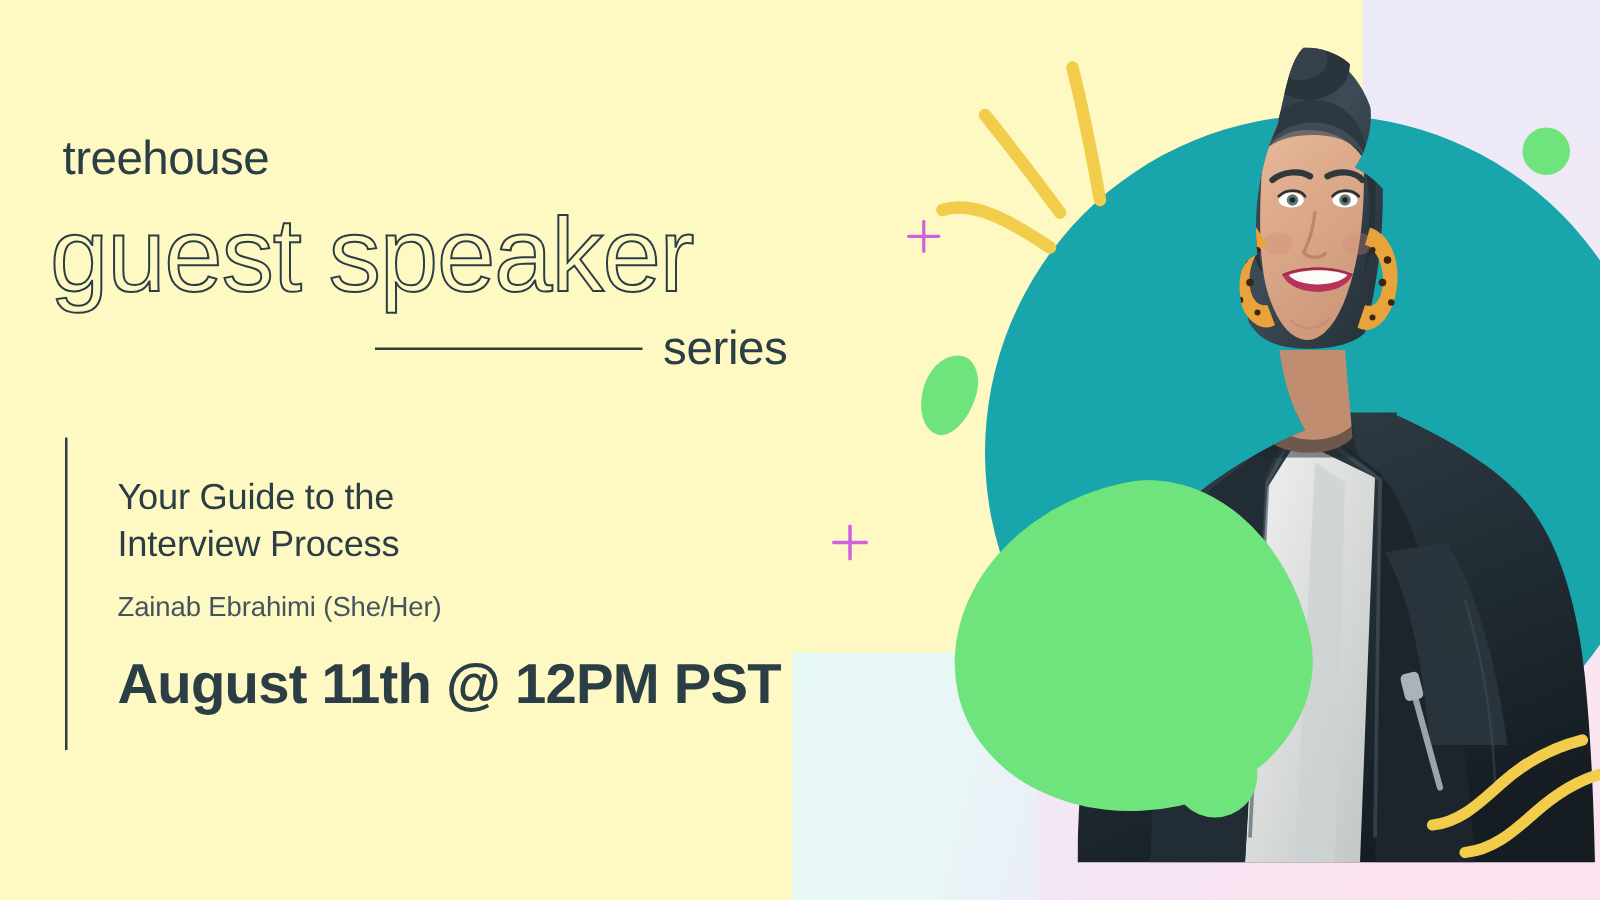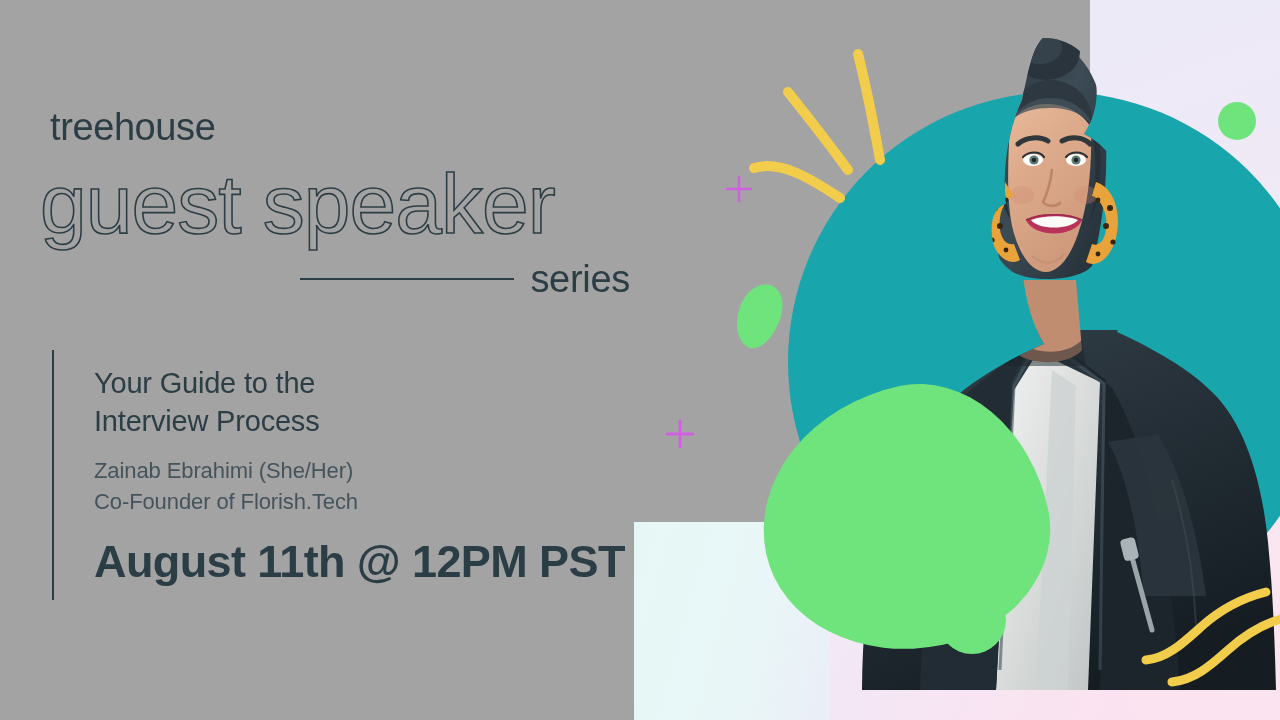--- a/index.html
+++ b/index.html
@@ -10,21 +10,21 @@
   }
   body {
     font-family: "Liberation Sans", sans-serif;
   }
 
   #stage {
     position: relative;
     width: 1280px;
     height: 720px;
     overflow: hidden;
-    background: #a3a3a3;
+    background: #fef9c3;
     text-decoration: underline;
   }
 
   
   .panel {
     position: absolute;
     pointer-events: none;
   }
   #panel-right {
     left: 1090px;
@@ -420,17 +420,16 @@
     <div id="series-rule"></div>
     <div id="series-label">series</div>
   </div>
 
   <div id="headline-outline">guest speaker</div>
 
   <div id="detail-block">
     <div id="talk-title">Your Guide to the
 Interview Process</div>
     <div id="speaker-name">Zainab Ebrahimi (She/Her)</div>
-    <div id="speaker-role">Co-Founder of Florish.Tech</div>
     <div id="event-datetime">August 11th @ 12PM PST</div>
   </div>
 
 </div>
 
 </body></html>

